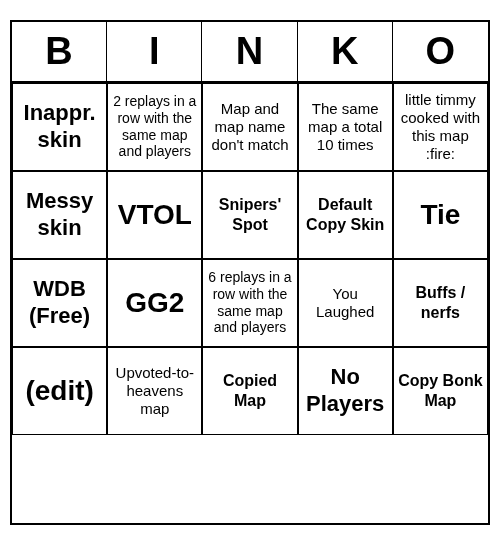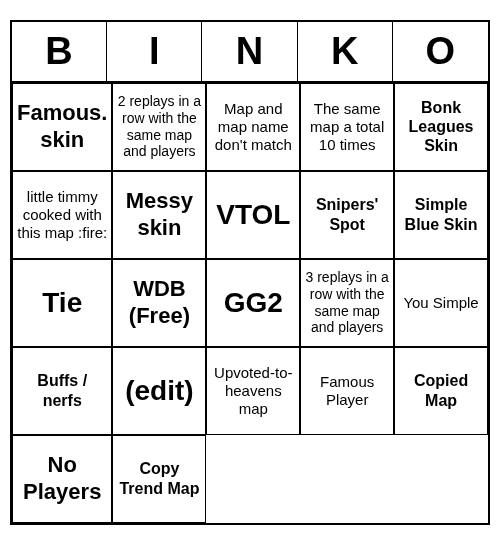--- a/index.html
+++ b/index.html
@@ -68,36 +68,34 @@
 
 <div class="bingo-card">
   <div class="bingo-header">
   <div class="bingo-header-cell">B</div>
       <div class="bingo-header-cell">I</div>
       <div class="bingo-header-cell">N</div>
       <div class="bingo-header-cell">K</div>
       <div class="bingo-header-cell">O</div>
     </div>
   <div class="bingo-grid">
-  <div class="bingo-cell large-text">Famous. skin</div>
+  <div class="bingo-cell large-text">Inappr. skin</div>
       <div class="bingo-cell small-text">2 replays in a row with the same map and players</div>
       <div class="bingo-cell">Map and map name don't match</div>
       <div class="bingo-cell">The same map a total 10 times</div>
-      <div class="bingo-cell medium-text">Bonk Leagues Skin</div>
       <div class="bingo-cell">little timmy cooked with this map :fire:</div>
       <div class="bingo-cell large-text">Messy skin</div>
       <div class="bingo-cell xlarge-text">VTOL</div>
       <div class="bingo-cell medium-text">Snipers' Spot</div>
-      <div class="bingo-cell medium-text">Simple Blue Skin</div>
+      <div class="bingo-cell medium-text">Default Copy Skin</div>
       <div class="bingo-cell xlarge-text">Tie</div>
       <div class="bingo-cell large-text">WDB (Free)</div>
       <div class="bingo-cell xlarge-text">GG2</div>
-      <div class="bingo-cell small-text">3 replays in a row with the same map and players</div>
-      <div class="bingo-cell">You Simple</div>
+      <div class="bingo-cell small-text">6 replays in a row with the same map and players</div>
+      <div class="bingo-cell">You Laughed</div>
       <div class="bingo-cell medium-text">Buffs / nerfs</div>
       <div class="bingo-cell xlarge-text">(edit)</div>
       <div class="bingo-cell">Upvoted-to-heavens map</div>
-      <div class="bingo-cell">Famous Player</div>
       <div class="bingo-cell medium-text">Copied Map</div>
       <div class="bingo-cell large-text">No Players</div>
-      <div class="bingo-cell medium-text">Copy Trend Map</div>
+      <div class="bingo-cell medium-text">Copy Bonk Map</div>
     </div>
 </div>
 
 </body></html>

